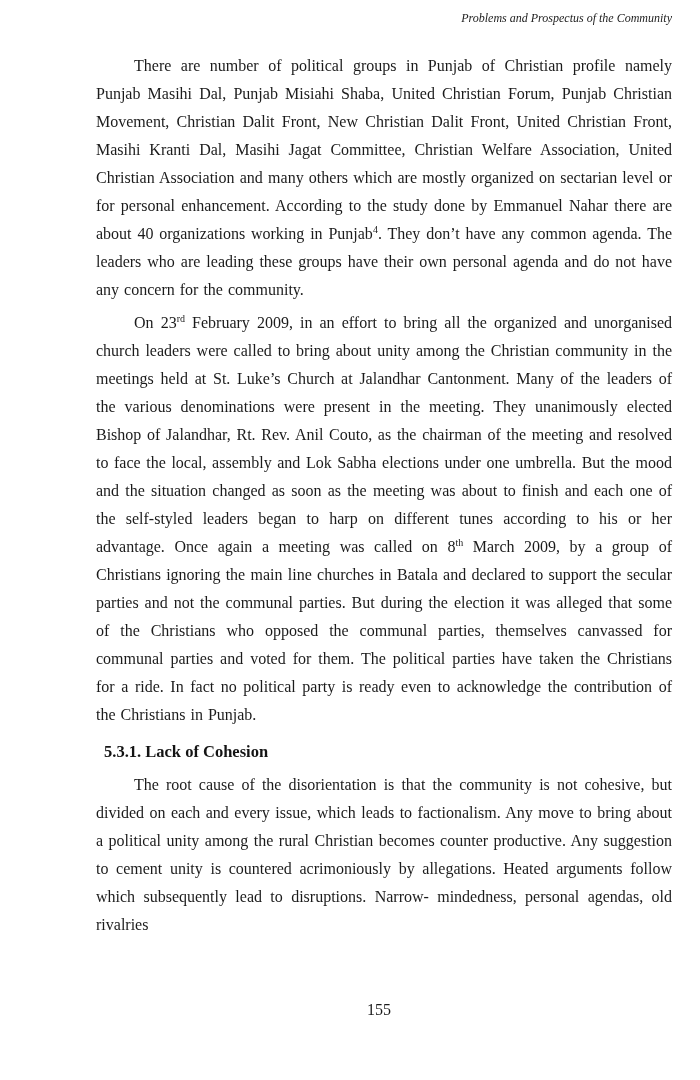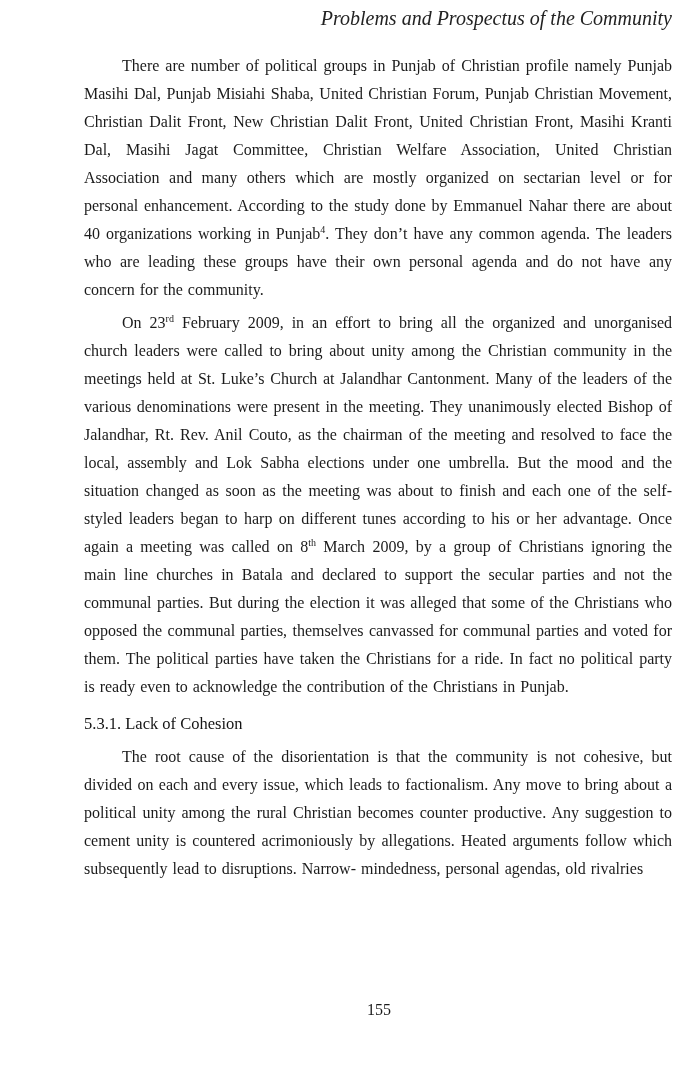--- a/index.html
+++ b/index.html
@@ -17,49 +17,49 @@
     overflow: hidden;
     box-sizing: border-box;
   }
   .running-header {
     position: absolute;
     top: 8px;
     left: 94px;
     right: 28px;
     text-align: right;
     font-style: italic;
-    font-size: 20px;
+    font-size: 12px;
     line-height: 20px;
     color: #222222;
   }
   .content {
     position: absolute;
     top: 52px;
-    left: 84px;
+    left: 96px;
     right: 28px;
   }
   .para {
     font-size: 16px;
     line-height: 28px;
     text-align: justify;
     text-indent: 38px;
     margin: 0 0 5px 0;
     word-spacing: 1px;
     color: #1b1b1b;
   }
   .para sup {
     font-size: 10px;
     line-height: 0;
     vertical-align: super;
   }
   .heading {
     font-size: 16.5px;
-    font-weight: normal;
+    font-weight: bold;
     line-height: 22px;
-    margin: 12px 0 8px 0;
+    margin: 12px 0 8px 8px;
     color: #141414;
   }
   .page-number {
     position: absolute;
     top: 1001px;
     left: 94px;
     right: 36px;
     text-align: center;
     font-size: 16px;
     color: #1b1b1b;

